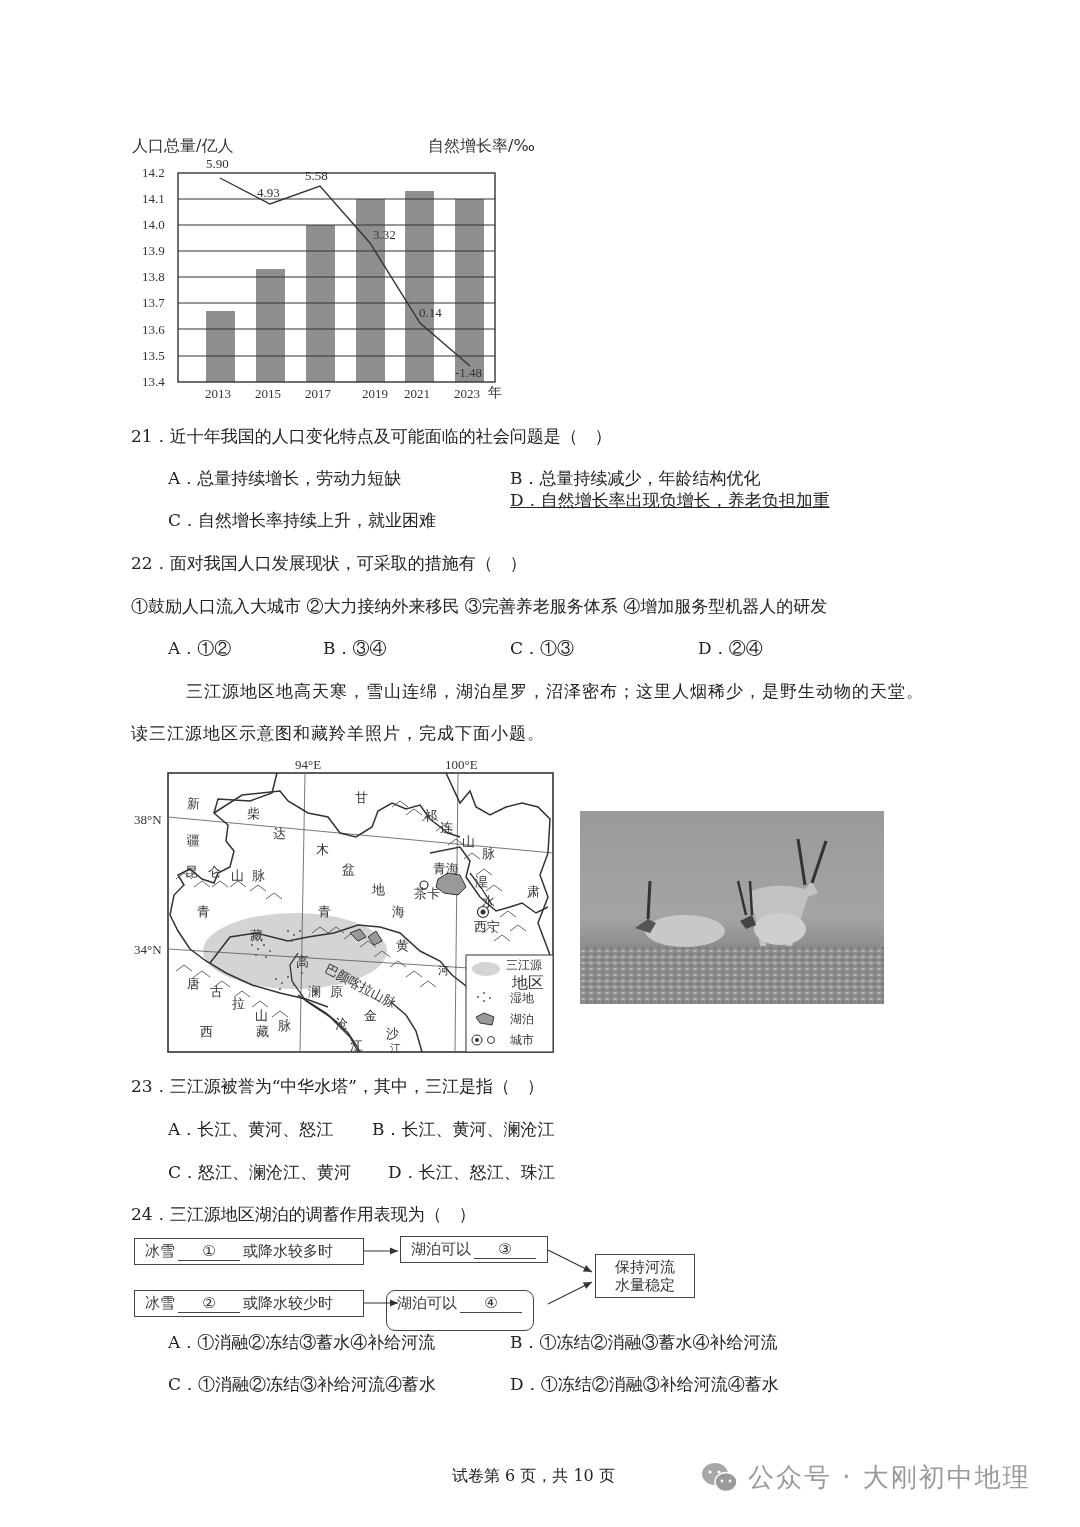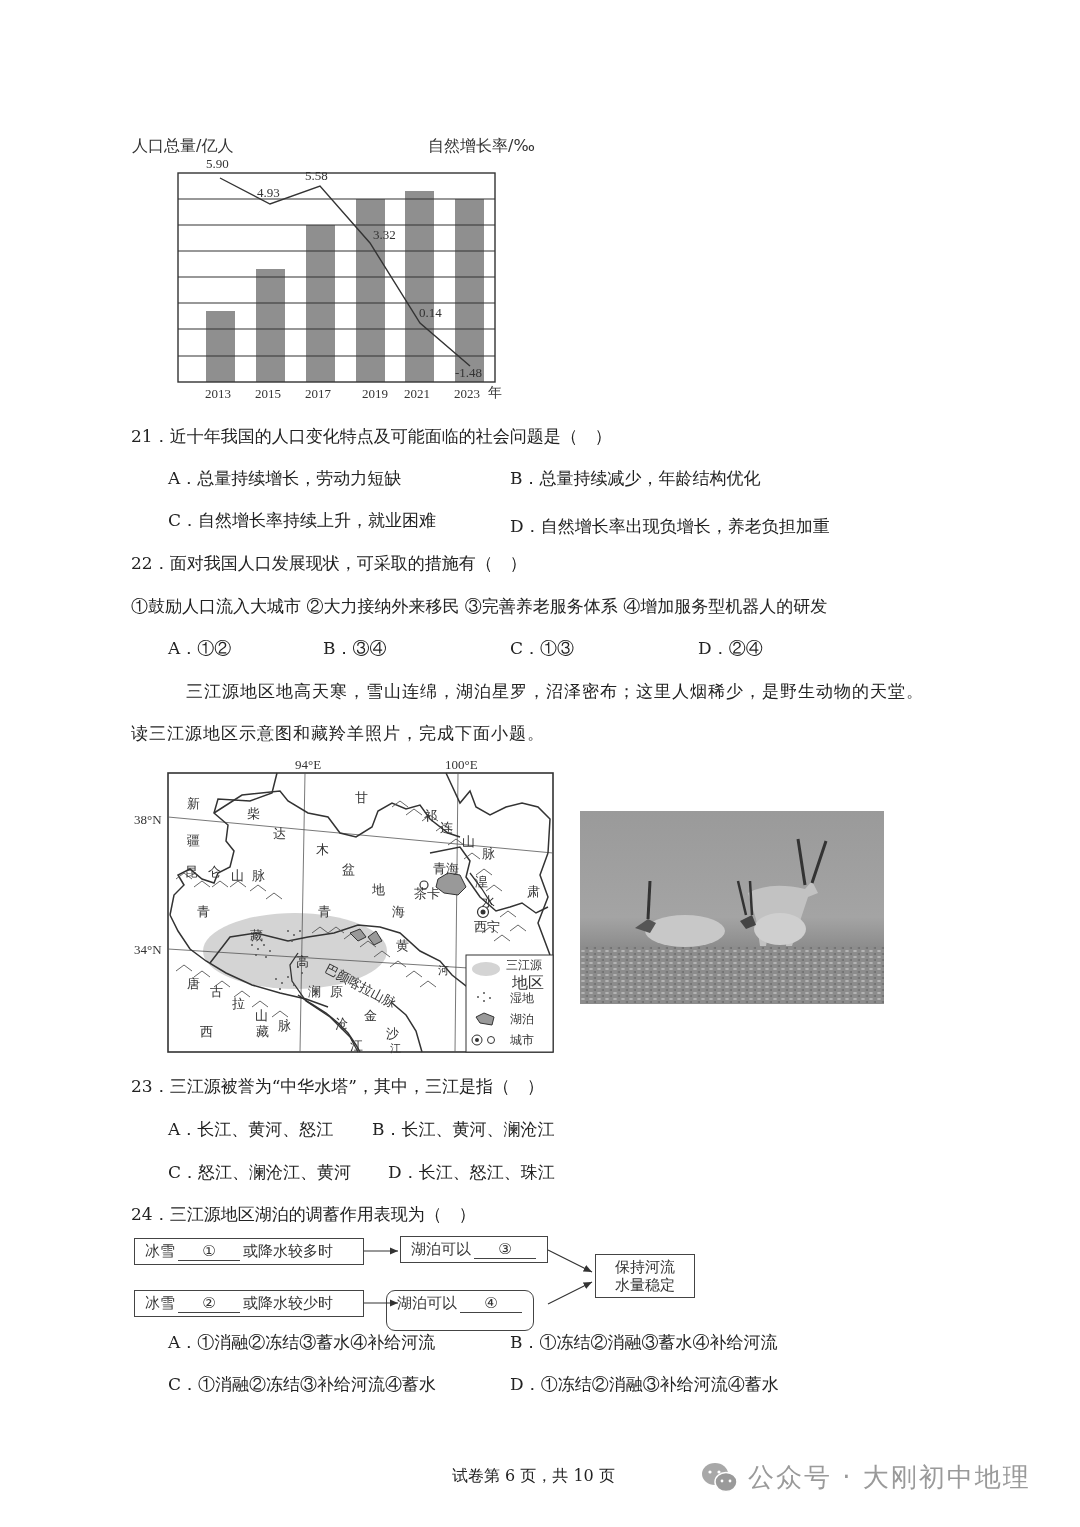--- a/index.html
+++ b/index.html
@@ -41,20 +41,31 @@
       <line x1="58" y1="147" x2="375" y2="147"></line>
       <line x1="58" y1="173" x2="375" y2="173"></line>
       <line x1="58" y1="199" x2="375" y2="199"></line>
       <line x1="58" y1="226" x2="375" y2="226"></line>
     </g>
     <rect x="58" y="43" width="317" height="209" fill="none" stroke="#333" stroke-width="1.4"></rect>
 
     <polyline fill="none" stroke="#333" stroke-width="1.4" points="100,48 150,74 200,56 250,113 300,193 350,236"></polyline>
   </svg>
 
+  <div class="abs tick" style="left:22px;top:35px;width:32px;">
+    <div style="height:26.1px">14.2</div>
+    <div style="height:26.1px">14.1</div>
+    <div style="height:26.1px">14.0</div>
+    <div style="height:26.1px">13.9</div>
+    <div style="height:26.1px">13.8</div>
+    <div style="height:26.1px">13.7</div>
+    <div style="height:26.1px">13.6</div>
+    <div style="height:26.1px">13.5</div>
+    <div style="height:26.1px">13.4</div>
+  </div>
 
 
   <span class="abs tick" style="left:85px;top:256px;">2013</span>
   <span class="abs tick" style="left:135px;top:256px;">2015</span>
   <span class="abs tick" style="left:185px;top:256px;">2017</span>
   <span class="abs tick" style="left:242px;top:256px;">2019</span>
   <span class="abs tick" style="left:284px;top:256px;">2021</span>
   <span class="abs tick" style="left:334px;top:256px;">2023</span>
   <span class="abs chart-title" style="left:368px;top:254px;font-size:14px;">年</span>
 
@@ -63,21 +74,21 @@
   <span class="abs dlab" style="left:185px;top:38px;">5.58</span>
   <span class="abs dlab" style="left:253px;top:97px;">3.32</span>
   <span class="abs dlab" style="left:299px;top:175px;">0.14</span>
   <span class="abs dlab" style="left:335px;top:235px;">-1.48</span>
 </div>
 
 <div class="abs q" style="left:131px;top:426px;">21．近十年我国的人口变化特点及可能面临的社会问题是（　）</div>
 <div class="abs opt" style="left:168px;top:468px;">A．总量持续增长，劳动力短缺</div>
 <div class="abs opt" style="left:510px;top:468px;">B．总量持续减少，年龄结构优化</div>
 <div class="abs opt" style="left:168px;top:510px;">C．自然增长率持续上升，就业困难</div>
-<div class="abs opt" style="left:510px;top:516px;">D．自然增长率出现负增长，养老负担加重</div>
+<div class="abs opt" style="left:510px;top:490px;text-decoration:underline;">D．自然增长率出现负增长，养老负担加重</div>
 
 <div class="abs q" style="left:131px;top:553px;">22．面对我国人口发展现状，可采取的措施有（　）</div>
 <div class="abs q" style="left:131px;top:596px;">①鼓励人口流入大城市 ②大力接纳外来移民 ③完善养老服务体系 ④增加服务型机器人的研发</div>
 <div class="abs opt" style="left:168px;top:638px;">A．①②</div>
 <div class="abs opt" style="left:323px;top:638px;">B．③④</div>
 <div class="abs opt" style="left:510px;top:638px;">C．①③</div>
 <div class="abs opt" style="left:698px;top:638px;">D．②④</div>
 
 <div class="abs passage" style="left:186px;top:681px;">三江源地区地高天寒，雪山连绵，湖泊星罗，沼泽密布；这里人烟稀少，是野生动物的天堂。</div>
 <div class="abs passage" style="left:131px;top:723px;">读三江源地区示意图和藏羚羊照片，完成下面小题。</div>

